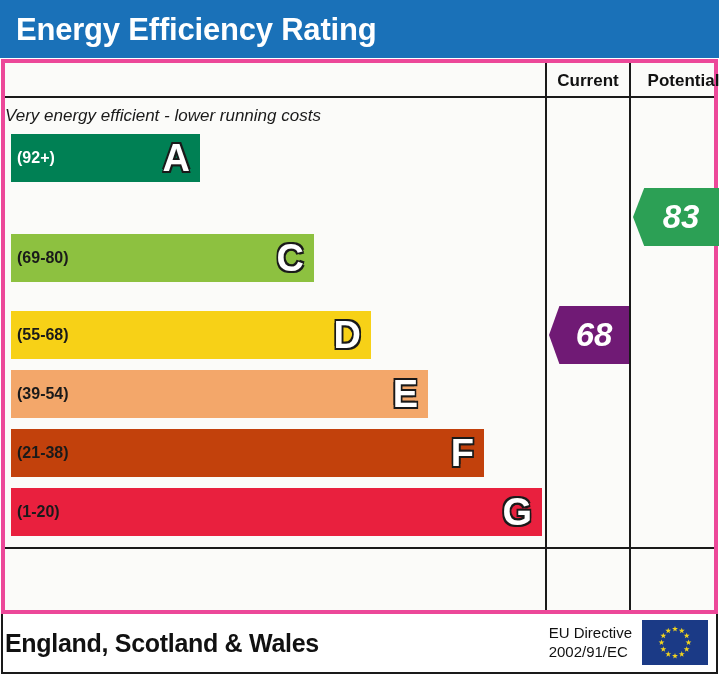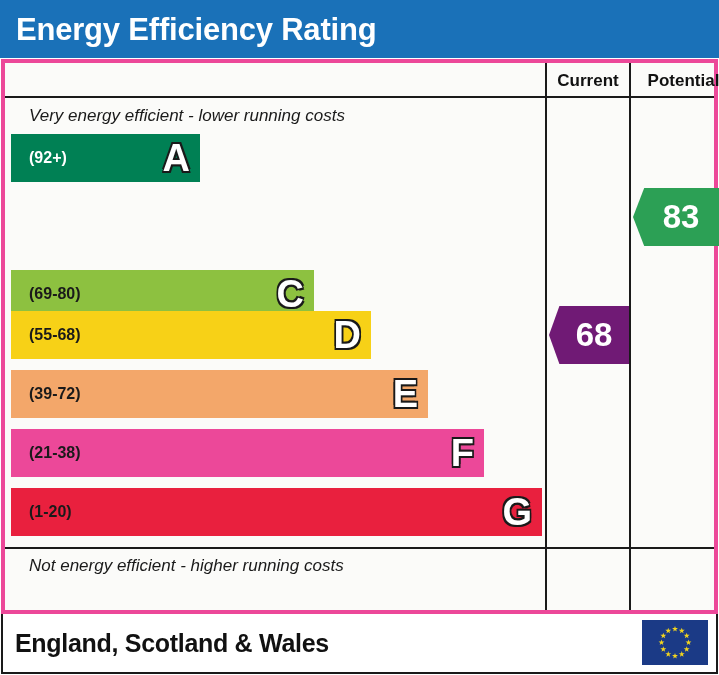--- a/index.html
+++ b/index.html
@@ -67,21 +67,21 @@
   }
   .col-head.current   { left: 542px; width: 82px; }
   .col-head.potential { left: 626px; width: 105px; }
 
   
   .caption {
     position: absolute;
     left: 0; width: 540px; height: 36px;
     display: flex; align-items: center;
     font-size: 17px; font-style: italic; color: #1a1a1a;
-    padding-left: 24px;
+    padding-left: 0;
   }
   .caption.top    { top: 35px; }
   .caption.bottom { top: 484px; height: 35px; border-top: 2px solid #1a1a1a; }
   .hrule-bottom {
     position: absolute;
     left: 0; top: 484px; width: 100%; height: 2px;
     background: #1a1a1a;
   }
 
   
@@ -92,21 +92,21 @@
   }
   .band {
     position: absolute;
     left: 6px;
     height: 48px;
     display: flex; align-items: center;
     color: #ffffff;
   }
   .band-range {
     font-size: 16px; font-weight: bold;
-    padding-left: 18px;
+    padding-left: 6px;
     white-space: nowrap;
   }
   .band-letter {
     position: absolute;
     right: 10px;
     font-size: 38px;
     font-weight: bold;
     color: #ffffff;
     line-height: 1;
     -webkit-text-stroke: 2px #1a1a1a;
@@ -121,35 +121,36 @@
   
   .marker {
     position: absolute;
     height: 58px;
     display: flex; align-items: center; justify-content: center;
     clip-path: polygon(0% 50%, 13% 0%, 100% 0%, 100% 100%, 13% 100%);
     color: #ffffff;
     font-size: 33px;
     font-weight: bold;
     padding-left: 10px;
+    font-style: italic;
   }
 
   
   .footer {
     position: absolute;
     left: 1px; top: 614px;
     width: 717px; height: 60px;
     border: 2px solid #1a1a1a;
     border-top: none;
     background: #ffffff;
     display: flex; align-items: center;
   }
   .footer-title {
     font-size: 25px; font-weight: bold; color: #111;
-    padding-left: 12px;
+    padding-left: 2px;
     letter-spacing: -0.3px;
   }
   .footer-right {
     position: absolute;
     right: 8px; top: 6px;
     display: flex; align-items: center; gap: 10px;
   }
   .eu-directive {
     text-align: left;
     font-size: 15px; color: #111; line-height: 1.25;
@@ -175,58 +176,61 @@
     <div class="col-head-row"></div>
     <div class="vrule current"></div>
     <div class="vrule potential"></div>
 
     <div class="col-head current">Current</div>
     <div class="col-head potential">Potential</div>
 
     <div class="caption top">Very energy efficient - lower running costs</div>
 
     <div class="hrule-bottom"></div>
-    <div class="caption bottom">Not energy efficient - higher running costs</div>
 
     <div class="bands" id="bands">
         <div class="band dark" style="top: 0px; width: 189px; background: rgb(0, 128, 84);">
           <div class="band-range">(92+)</div>
           <div class="band-letter">A</div>
         </div>
-        <div class="band light" style="top: 136px; width: 303px; background: rgb(141, 193, 64);">
+        <div class="band light" style="top: 100px; width: 303px; background: rgb(141, 193, 64);">
           <div class="band-range">(69-80)</div>
           <div class="band-letter">C</div>
         </div>
         <div class="band light" style="top: 177px; width: 360px; background: rgb(247, 209, 23); align-items: center;">
           <div class="band-range">(55-68)</div>
           <div class="band-letter">D</div>
         </div>
         <div class="band light" style="top: 236px; width: 417px; background: rgb(243, 167, 106);">
-          <div class="band-range">(39-72)</div>
+          <div class="band-range">(39-54)</div>
           <div class="band-letter">E</div>
         </div>
-        <div class="band light" style="top: 295px; width: 473px; background: #ec4899;">
+        <div class="band light" style="top: 295px; width: 473px; background: #c2410c;">
           <div class="band-range">(21-38)</div>
           <div class="band-letter">F</div>
         </div>
         <div class="band light" style="top: 354px; width: 531px; background: rgb(233, 32, 62);">
           <div class="band-range">(1-20)</div>
           <div class="band-letter">G</div>
         </div>
       </div>
 
     <div id="markers">
         <div class="marker" style="left: 544px; width: 80px; top: 243px; background: #701a75;">68</div>
         <div class="marker" style="left: 628px; width: 86px; top: 125px; background: rgb(44, 160, 85);">83</div>
       </div>
   </div>
 
   <div class="footer">
     <div class="footer-title">England, Scotland &amp; Wales</div>
     <div class="footer-right">
+      <div class="eu-directive">
+        <div>EU Directive</div>
+        <div>2002/91/EC</div>
+      </div>
       <div class="eu-flag">
         <svg width="66" height="45" viewBox="0 0 66 45" aria-hidden="true">
           <g id="eu-stars" fill="#f2d41f">
               <path d="M33.00,5.90L33.73,8.00L35.95,8.04L34.18,9.38L34.82,11.51L33.00,10.24L31.18,11.51L31.82,9.38L30.05,8.04L32.27,8.00Z"></path>
               <path d="M39.75,7.71L40.48,9.81L42.70,9.85L40.93,11.19L41.57,13.32L39.75,12.05L37.93,13.32L38.57,11.19L36.80,9.85L39.02,9.81Z"></path>
               <path d="M44.69,12.65L45.42,14.75L47.64,14.79L45.87,16.13L46.51,18.26L44.69,16.99L42.87,18.26L43.51,16.13L41.74,14.79L43.96,14.75Z"></path>
               <path d="M46.50,19.40L47.23,21.50L49.45,21.54L47.68,22.88L48.32,25.01L46.50,23.74L44.68,25.01L45.32,22.88L43.55,21.54L45.77,21.50Z"></path>
               <path d="M44.69,26.15L45.42,28.25L47.64,28.29L45.87,29.63L46.51,31.76L44.69,30.49L42.87,31.76L43.51,29.63L41.74,28.29L43.96,28.25Z"></path>
               <path d="M39.75,31.09L40.48,33.19L42.70,33.23L40.93,34.57L41.57,36.70L39.75,35.43L37.93,36.70L38.57,34.57L36.80,33.23L39.02,33.19Z"></path>
               <path d="M33.00,32.90L33.73,35.00L35.95,35.04L34.18,36.38L34.82,38.51L33.00,37.24L31.18,38.51L31.82,36.38L30.05,35.04L32.27,35.00Z"></path>

